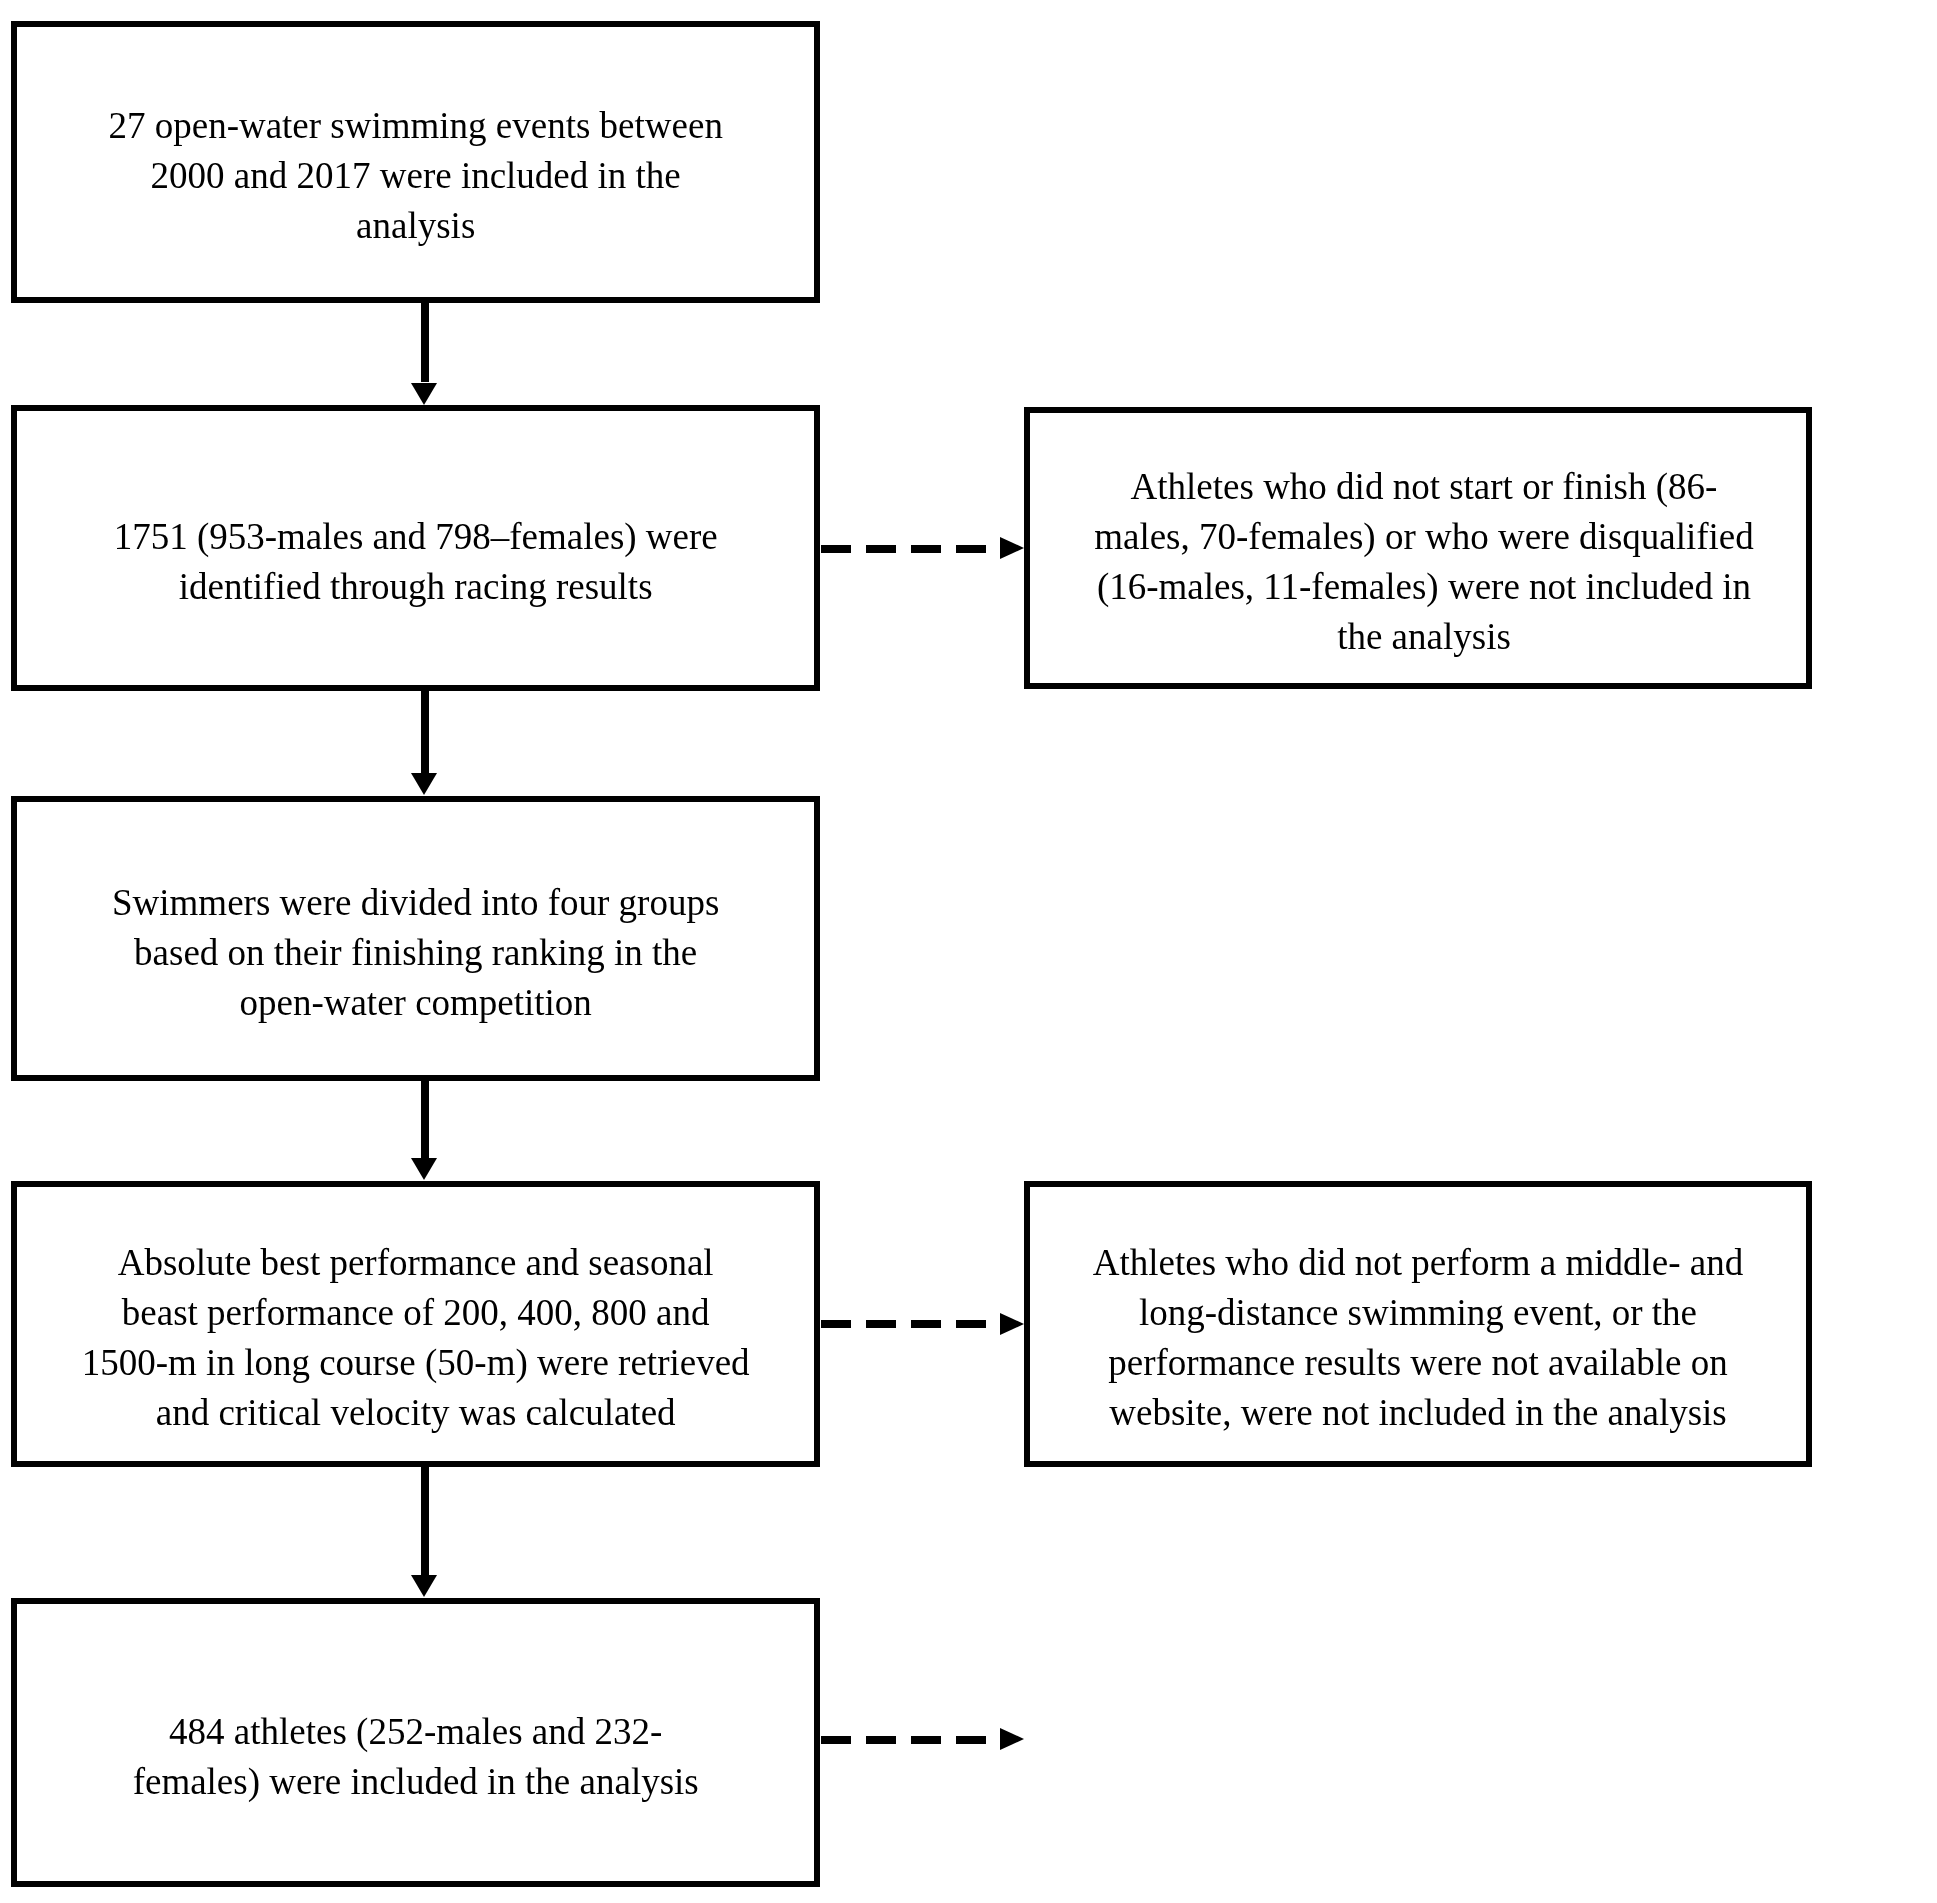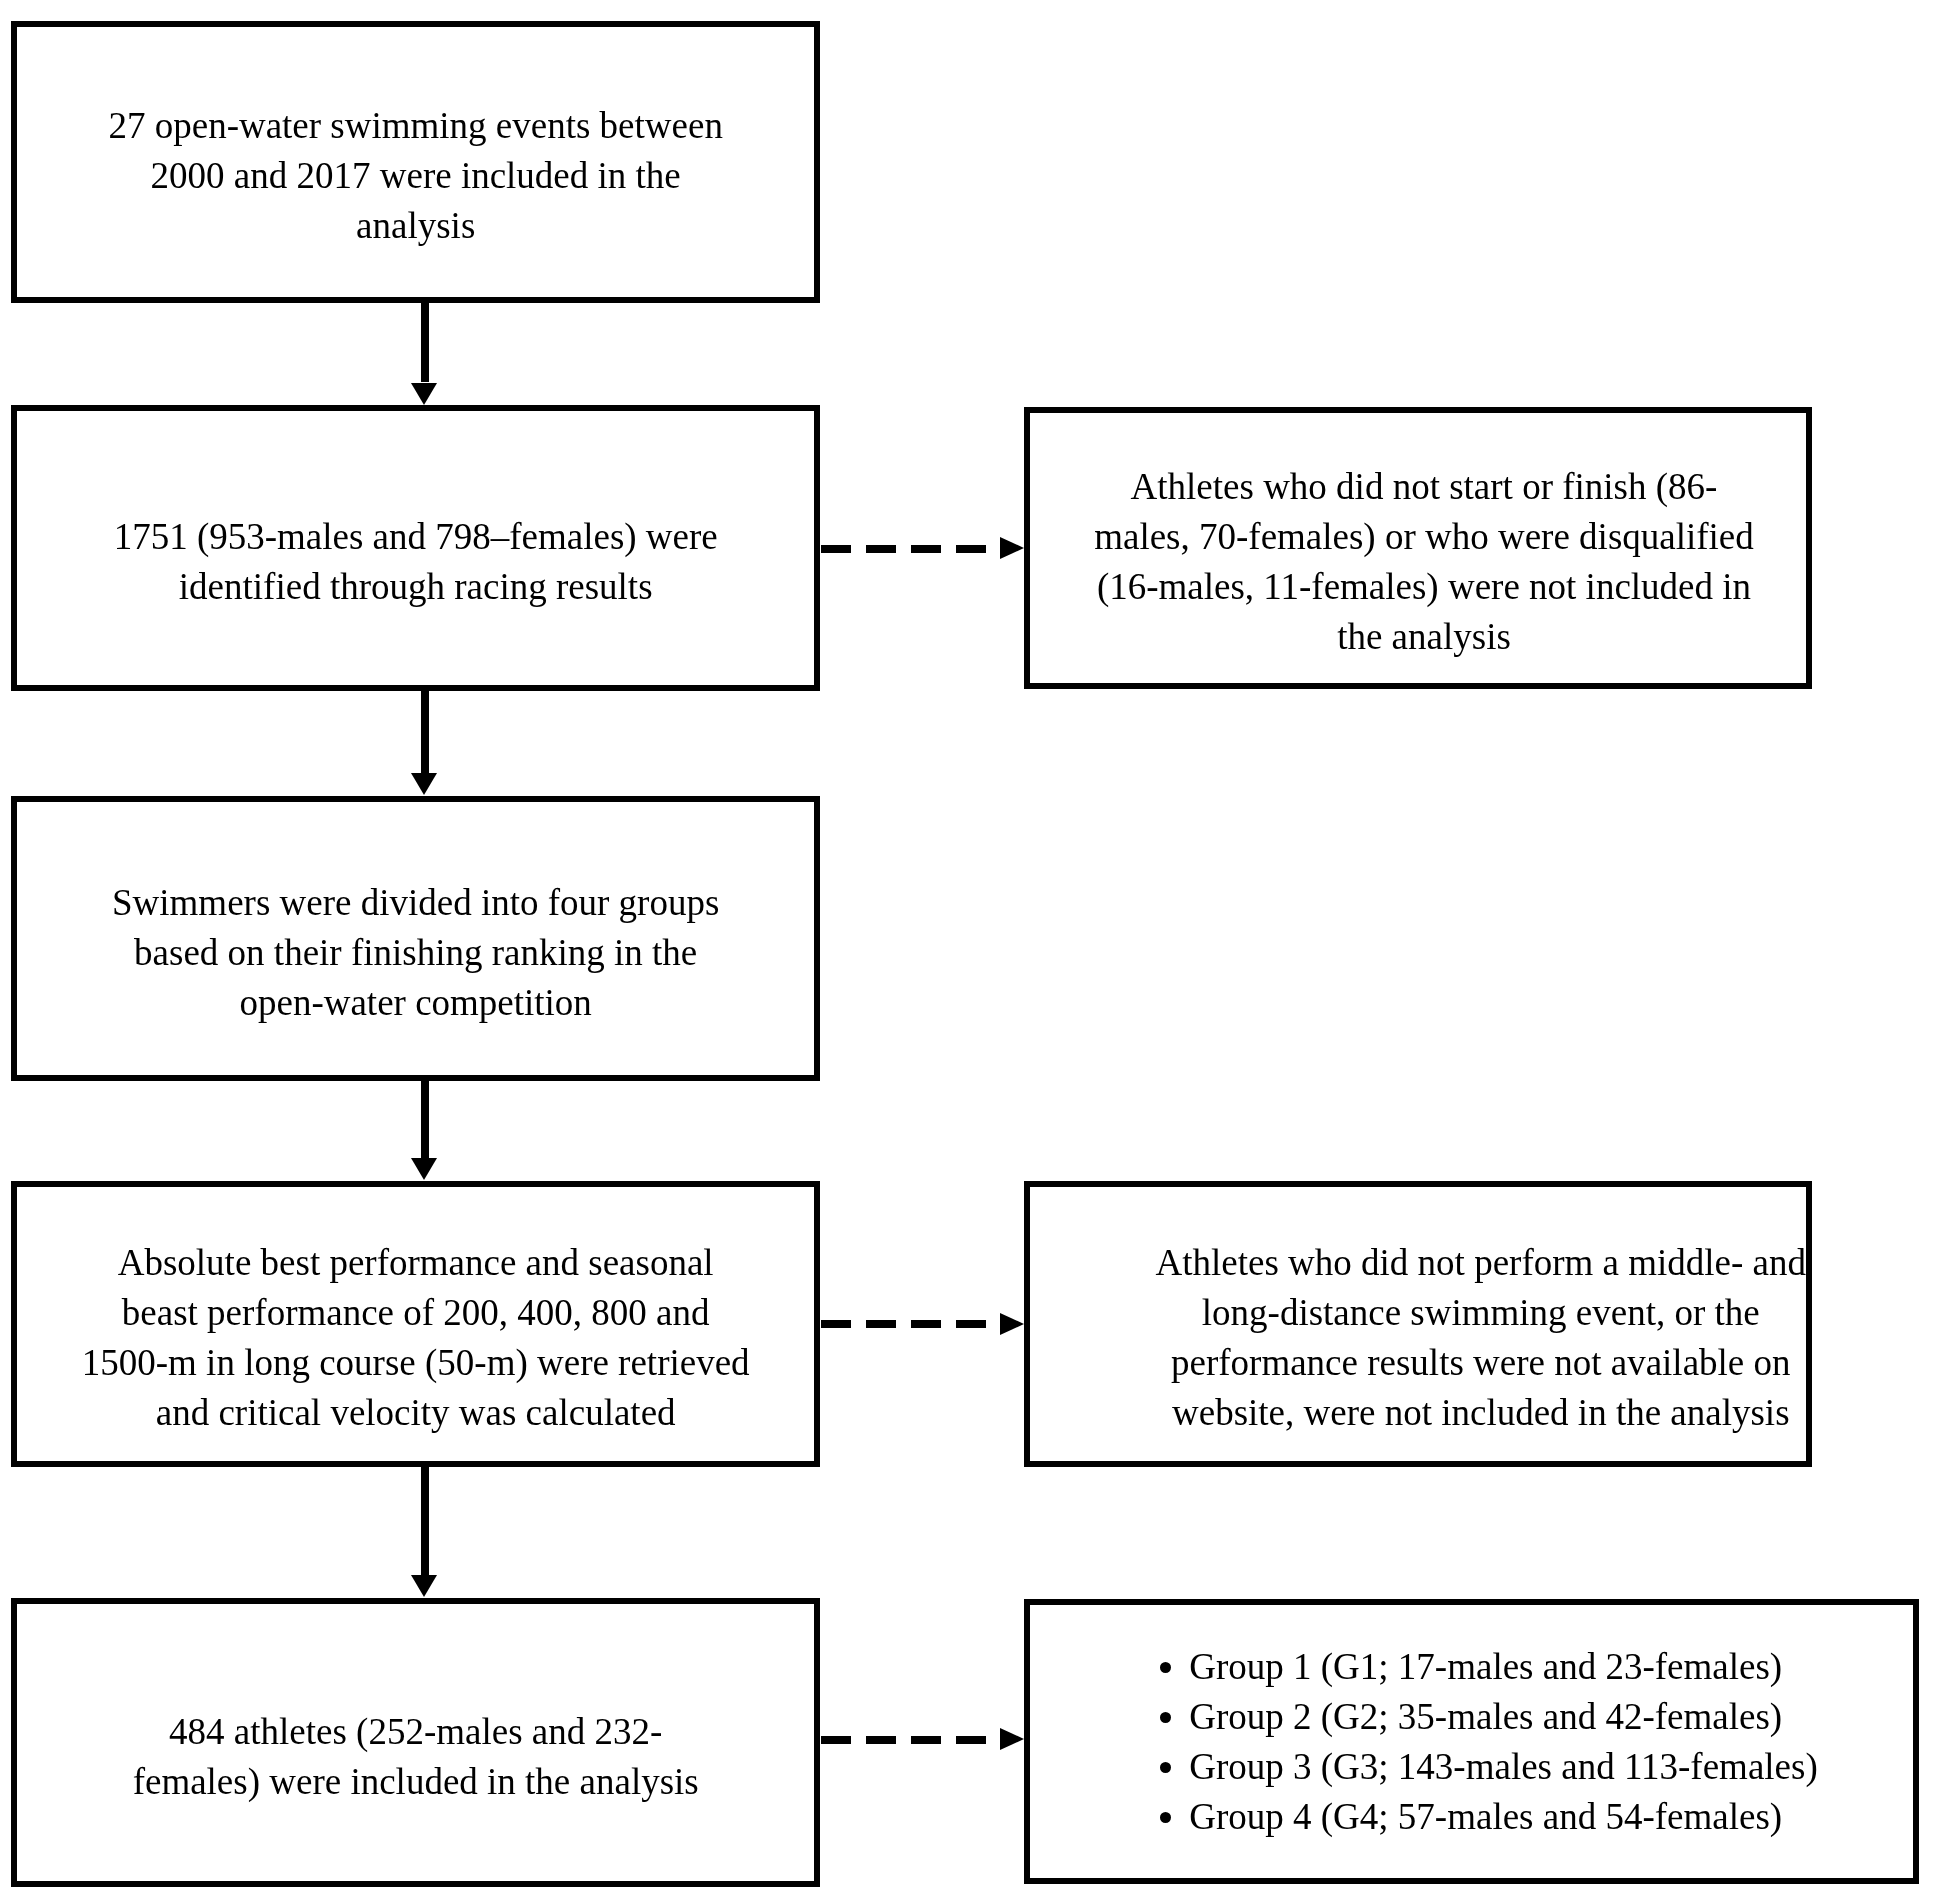--- a/index.html
+++ b/index.html
@@ -90,32 +90,24 @@
   </div>
 
   <div class="box" style="left:11.2px; top:1598px; width:809px; height:289px;">
     <div class="txt">484 athletes (252-males and 232-<br>females) were included in the analysis</div>
   </div>
 
   <div class="box" style="left:1024px; top:407px; width:788px; height:282px;padding-left:12px;">
     <div class="txt">Athletes who did not start or finish (86-<br>males, 70-females) or who were disqualified<br>(16-males, 11-females) were not included in<br>the analysis</div>
   </div>
 
-  <div class="box" style="left:1024px; top:1181px; width:788px; height:286px;justify-content:flex-end;">
+  <div class="box" style="left:1024px; top:1181px; width:788px; height:286px;">
     <div class="txt">Athletes who did not perform a middle- and<br>long-distance swimming event, or the<br>performance results were not available on<br>website, were not included in the analysis</div>
   </div>
 
-  <div class="box" style="left:1024px; top:1599px; width:895px; height:285px;">
-    <ul class="groups">
-        <li>Group 1 (G1; 17-males and 23-females)</li>
-        <li>Group 2 (G2; 35-males and 42-females)</li>
-        <li>Group 3 (G3; 143-males and 113-females)</li>
-        <li>Group 4 (G4; 57-males and 54-females)</li>
-      </ul>
-  </div>
 
   <div class="vline" style="left:421px; top:303px; height:79px;"></div>
   <div class="head-down" style="left:411px; top:383px;"></div>
 
   <div class="vline" style="left:421px; top:691px; height:82px;"></div>
   <div class="head-down" style="left:411px; top:773px;"></div>
 
   <div class="vline" style="left:421px; top:1080px; height:78px;"></div>
   <div class="head-down" style="left:411px; top:1158px;"></div>
 

